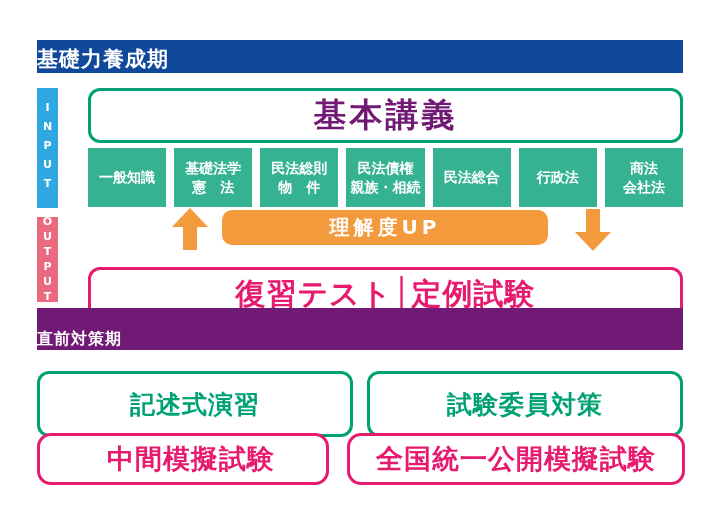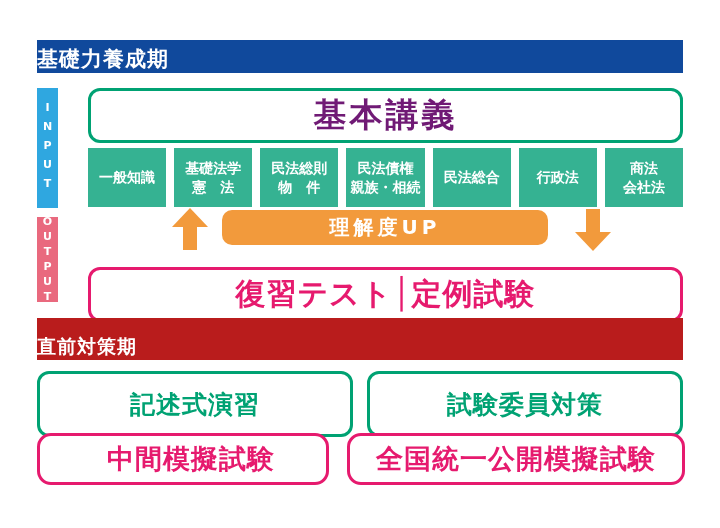--- a/index.html
+++ b/index.html
@@ -9,21 +9,21 @@
     width: 720px; height: 528px; position: relative; overflow: hidden;
   }
   .stage { position: absolute; left: 0; top: 0; width: 720px; height: 528px; background: #ffffff; }
 
   
   .banner {
     position: absolute; color: #ffffff; font-weight: bold;
     display: flex; align-items: flex-end; letter-spacing: 1px;
   }
   .banner-phase1 { left: 37px; top: 40px; width: 646px; height: 33px; background: #10499C; font-size: 21px; }
-  .banner-phase2 { left: 37px; top: 318px; width: 646px; height: 42px; background: #b91c1c; font-size: 19px; }
+  .banner-phase2 { left: 37px; top: 308px; width: 646px; height: 42px; background: #701a75; font-size: 16px; }
 
   
   .io-bar {
     position: absolute; left: 37px; width: 21px; color: #ffffff; font-weight: bold; font-size: 11px;
     writing-mode: vertical-lr; text-orientation: upright;
     display: flex; align-items: center; justify-content: center;
   }
   .io-input  { top: 88px;  height: 120px; background: #2FA7E0; letter-spacing: 6px; }
   .io-output { top: 217px; height: 85px;  background: #E9697E; letter-spacing: 2px; }
 

